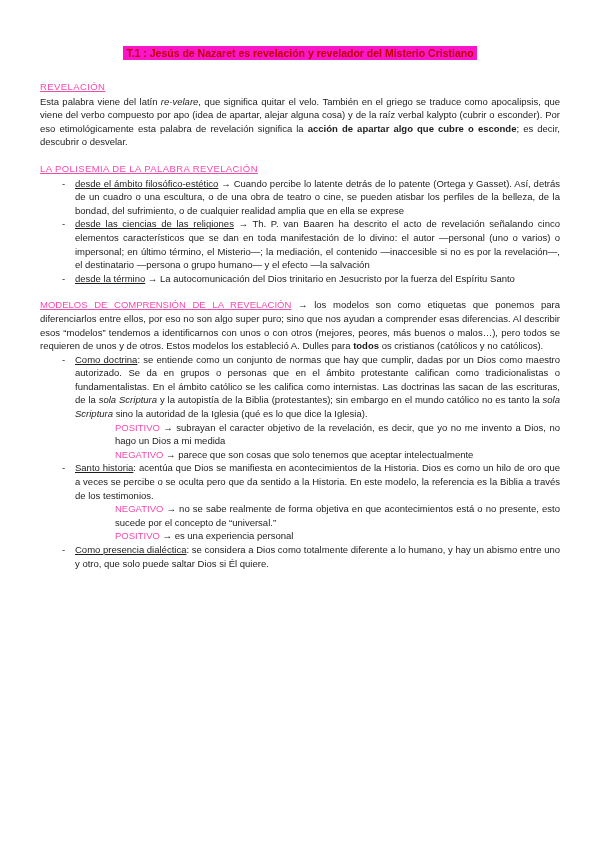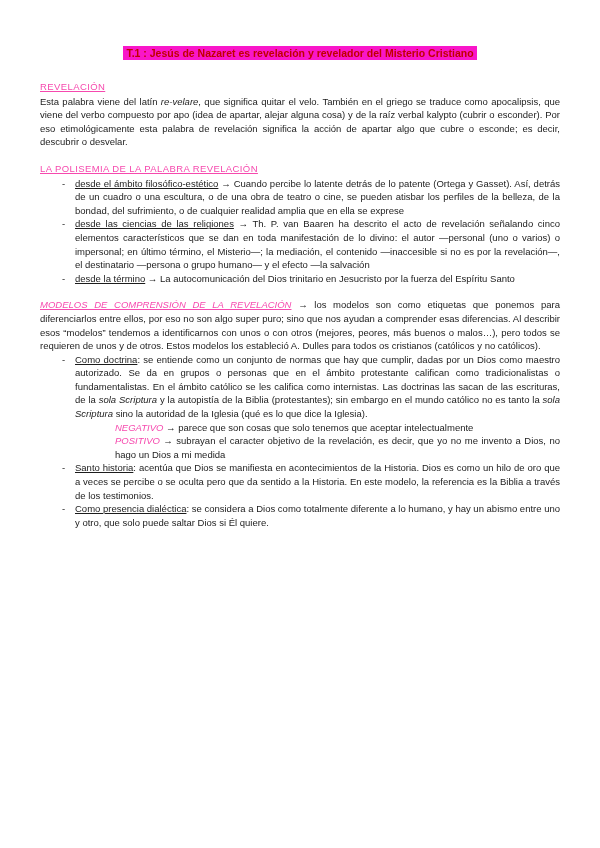--- a/index.html
+++ b/index.html
@@ -34,24 +34,24 @@
   .heading {
     color: var(--pink, #f649ae);
     text-decoration: underline;
     letter-spacing: 0.4px;
     margin-bottom: 1px;
   }
   .list { padding-left: 18px; }
   .li { padding-left: 17px; position: relative; }
   .li::before { content: "-"; position: absolute; left: 4px; top: 0; }
   .subline { padding-left: 57px; }
-  .run-b { font-weight: normal; }
+  .run-b { font-weight: bold; }
   .run-i { font-style: italic; }
   .run-u { text-decoration: underline; margin-top: 40px; }
-  .run-pink { color: var(--pink, #f649ae); font-style: italic; }
+  .run-pink { color: var(--pink, #f649ae); }
 </style>
 </head>
 <body>
 
 <div class="page">
 
   <div class="title-line">
     <span class="title-highlight">T.1 : Jesús de Nazaret es revelación y revelador del Misterio Cristiano</span>
   </div>
 
@@ -68,29 +68,31 @@
       <div class="li"><span class="run-u">desde la término</span><span> →  La autocomunicación del Dios trinitario en Jesucristo por la fuerza del Espíritu Santo</span></div>
     </div>
   </div>
 
   <div class="section">
     <p class="para"><span class="run-pink run-u">MODELOS DE COMPRENSIÓN DE LA REVELACIÓN</span><span> → los modelos son como etiquetas que ponemos para diferenciarlos entre ellos, por eso no son algo super puro; sino que nos ayudan a comprender esas diferencias. Al describir esos “modelos” tendemos  a identificarnos con unos o con otros (mejores, peores, más buenos o malos…), pero todos se requieren de unos y de otros. Estos modelos los estableció A. Dulles para </span><span class="run-b">todos</span><span> os cristianos (católicos y no católicos).</span></p>
     <div class="list">
 
       <div class="model">
         <div class="li"><span class="run-u">Como doctrina</span><span>: se entiende como un conjunto de normas que hay que cumplir, dadas por un Dios como maestro autorizado. Se da en grupos o personas que en el ámbito protestante califican como tradicionalistas o fundamentalistas. En el ámbito católico se les califica como internistas. Las doctrinas las sacan de las escrituras, de la </span><span class="run-i">sola Scriptura</span><span> y la autopistía de la Biblia (protestantes); sin embargo en el mundo católico no es tanto la </span><span class="run-i">sola Scriptura</span><span> sino la autoridad de la Iglesia (qué es lo que dice la Iglesia).</span></div>
+        <div class="subline"><span class="run-pink">POSITIVO</span><span> →  subrayan el caracter objetivo de la revelación, es decir, que yo no me invento a Dios, no hago un Dios a mi medida</span></div>
         <div class="subline"><span class="run-pink">NEGATIVO</span><span> → parece que son cosas que solo tenemos que aceptar intelectualmente</span></div>
-        <div class="subline"><span class="run-pink">POSITIVO</span><span> →  subrayan el caracter objetivo de la revelación, es decir, que yo no me invento a Dios, no hago un Dios a mi medida</span></div>
       </div>
 
       <div class="model">
         <div class="li"><span class="run-u">Santo historia</span><span>: acentúa que Dios se manifiesta en acontecimientos de la Historia. Dios es como un hilo de oro que a veces se percibe o se oculta pero que da sentido a la Historia. En este modelo, la referencia es la Biblia a través de los testimonios.</span></div>
+        <div class="subline"><span class="run-pink">NEGATIVO</span><span> → no se sabe realmente de forma objetiva en que acontecimientos está o no presente, esto sucede por el concepto de “universal.”</span></div>
       </div>
 
       <div class="model">
+        <div class="subline"><span class="run-pink">POSITIVO</span><span> → es una experiencia personal</span></div>
       </div>
 
       <div class="model">
         <div class="li"><span class="run-u">Como presencia dialéctica</span><span>:  se considera a Dios como totalmente diferente a lo humano, y hay un abismo entre uno y otro, que solo puede saltar Dios si Él quiere.</span></div>
       </div>
 
     </div>
   </div>
 
 </div>

